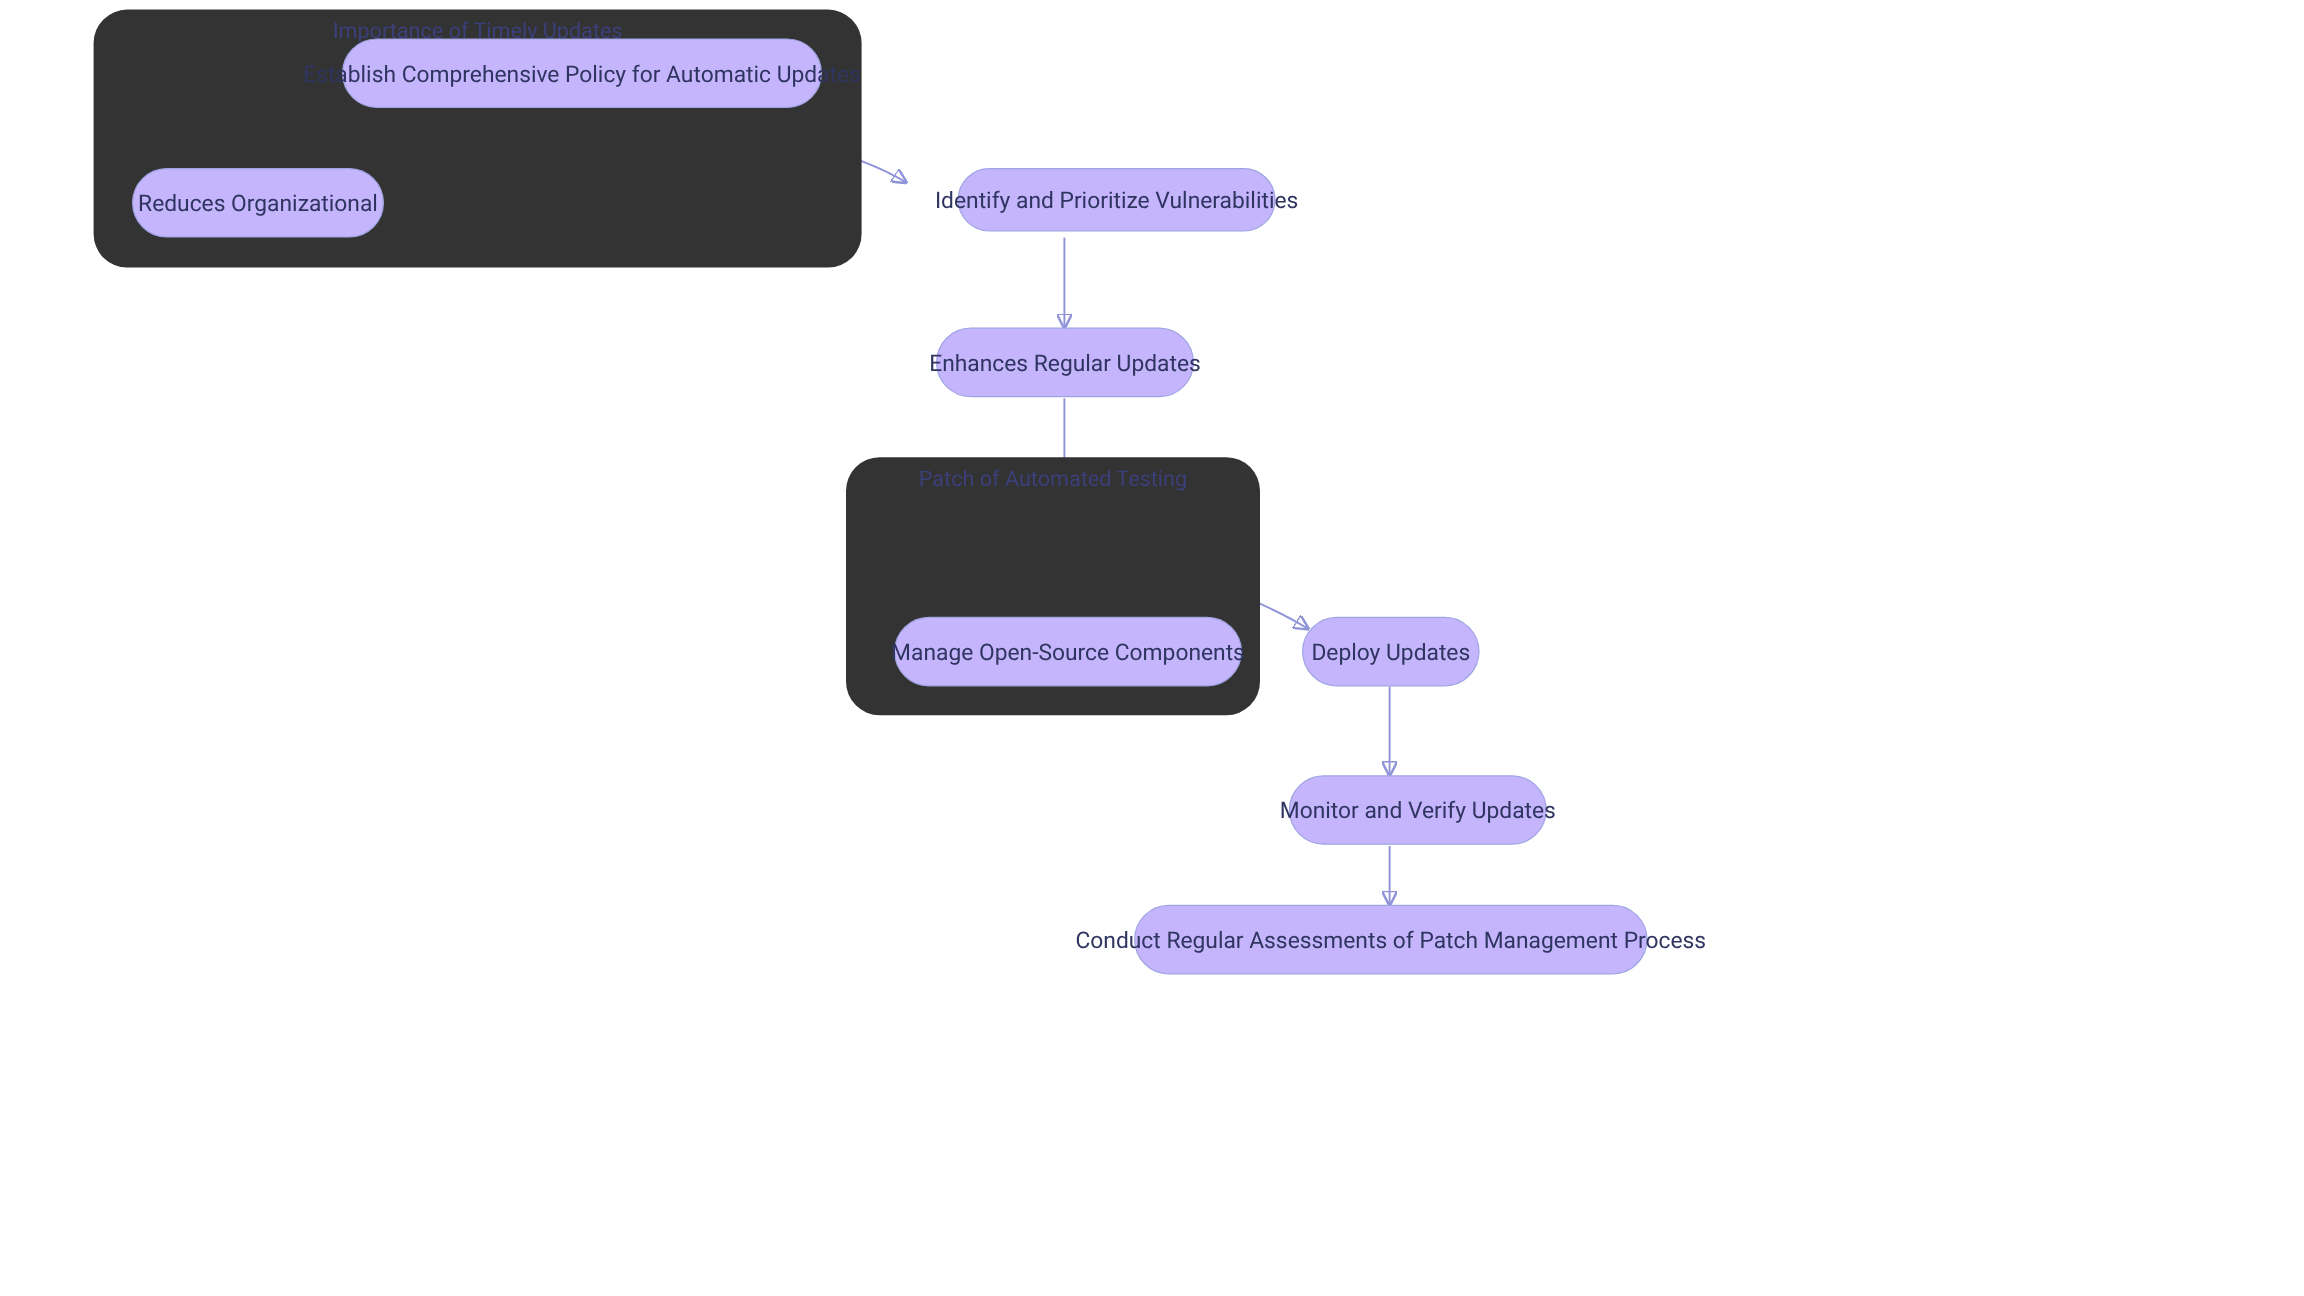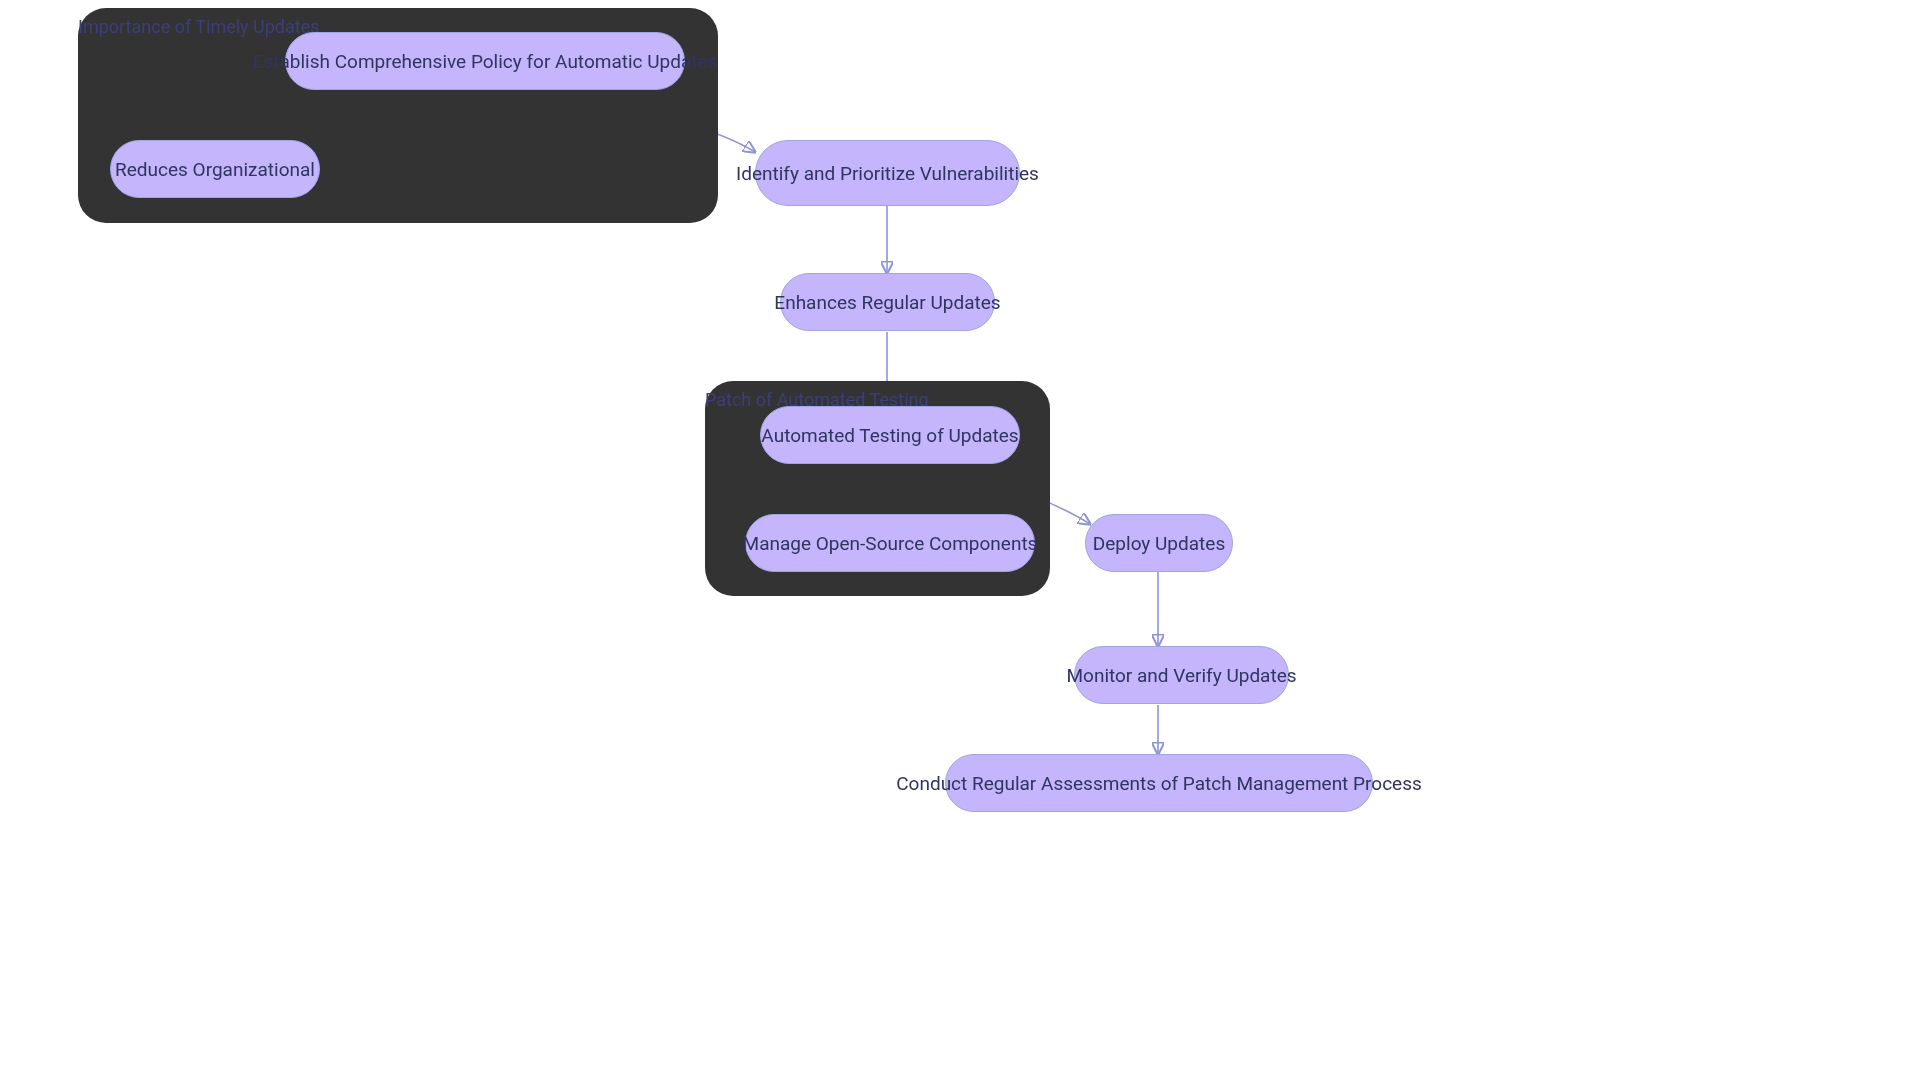--- a/index.html
+++ b/index.html
@@ -21,21 +21,21 @@
     position: absolute;
     background: #333333;
     border-radius: 28px;
     box-sizing: border-box;
   }
   .group-title {
     position: absolute;
     top: 8px;
     left: 0;
     right: 0;
-    text-align: left;
+    text-align: center;
     color: #3b3f7a;
     font-size: 18px;
     font-weight: 400;
   }
   .node {
     position: absolute;
     background: #c4b5fd;
     border: 1px solid #9ea5e2;
     border-radius: 999px;
     display: flex;
@@ -96,21 +96,20 @@
   <div class="group" style="left:78px; top:8px; width:640px; height:215px;">
     <div class="group-title">Importance of Timely Updates</div>
   </div>
 
   <div class="group" style="left:705px; top:381px; width:345px; height:215px;">
     <div class="group-title">Patch of Automated Testing</div>
   </div>
 
   <div class="node" style="left:285px; top:32px; width:400px; height:58px;">Establish Comprehensive Policy for Automatic Updates</div>
   <div class="node" style="left:110px; top:140px; width:210px; height:58px;">Reduces Organizational</div>
-  <div class="node" style="left:755px; top:140px; width:265px; height:66px;">Identify and Prioritize Vulnerabilities</div>
+  <div class="node" style="left:798px; top:140px; width:265px; height:53px;">Identify and Prioritize Vulnerabilities</div>
   <div class="node" style="left:780px; top:273px; width:215px; height:58px;">Enhances Regular Updates</div>
-  <div class="node" style="left:760px; top:406px; width:260px; height:58px;">Automated Testing of Updates</div>
   <div class="node" style="left:745px; top:514px; width:290px; height:58px;">Manage Open-Source Components</div>
   <div class="node" style="left:1085px; top:514px; width:148px; height:58px;">Deploy Updates</div>
   <div class="node" style="left:1050px; top:646px; width:215px; height:58px;margin-left:24px;">Monitor and Verify Updates</div>
   <div class="node" style="left:945px; top:754px; width:428px; height:58px;">Conduct Regular Assessments of Patch Management Process</div>
 
 </div>
 
 </body></html>

